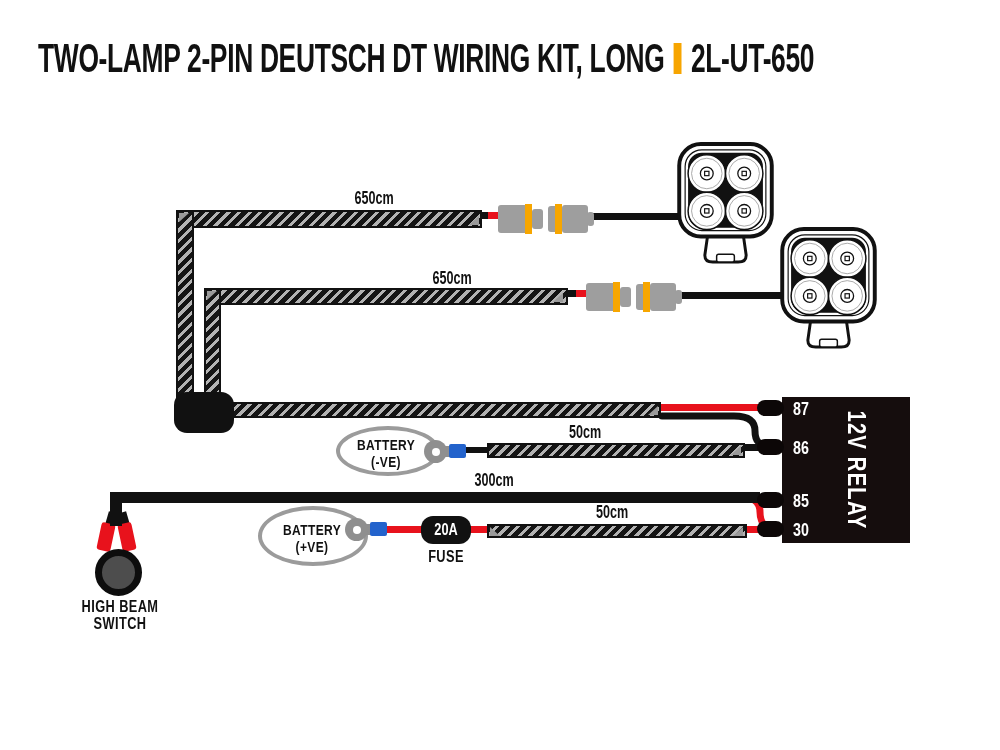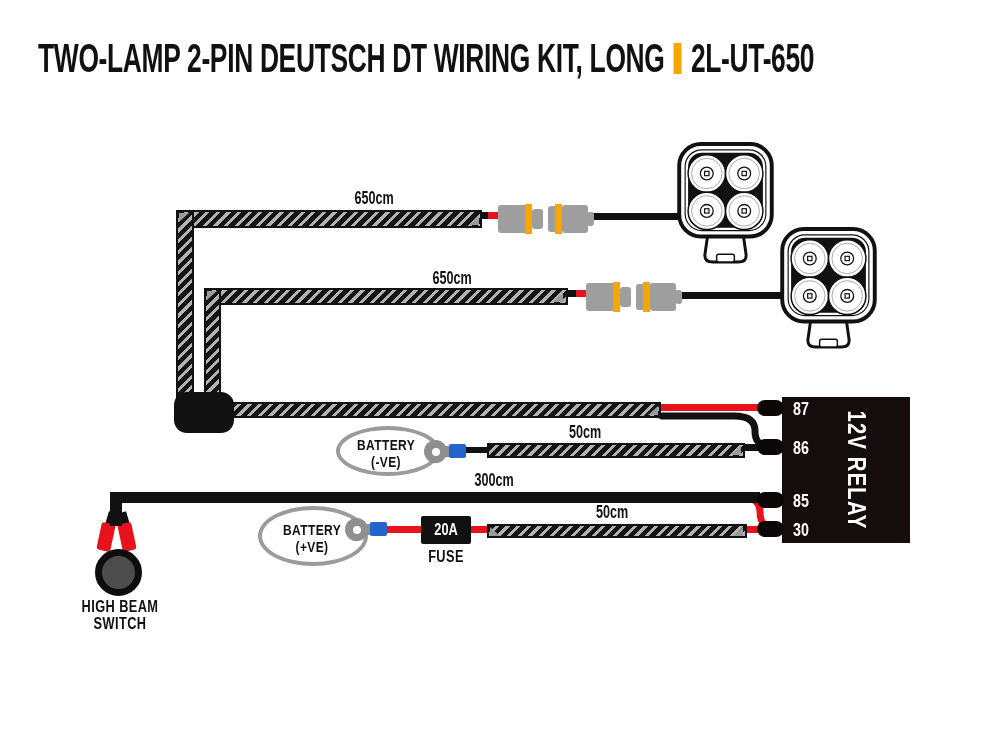--- a/index.html
+++ b/index.html
@@ -47,21 +47,21 @@
            left:856px;top:470px;transform:translate(-50%,-50%) rotate(90deg) scaleX(0.78);}
 
   
   .batt-ellipse{border:4px solid #9b9b9b;border-radius:50%;background:transparent;z-index:3;box-sizing:border-box;}
   .ring{border-radius:50%;background:#8f8f8f;z-index:4;}
   .ring-hole{border-radius:50%;background:#fff;z-index:5;}
   .ring-stub{background:#8f8f8f;z-index:4;}
   .crimp{background:#2363cc;border-radius:2px;z-index:4;}
 
   
-  .fuse-box{left:421px;top:516px;width:50px;height:28px;background:#111;border-radius:2px;z-index:4;}
+  .fuse-box{left:421px;top:516px;width:50px;height:28px;background:#111;border-radius:12px;z-index:4;}
   .fuse-rating{color:#fff;font-size:17px;font-weight:700;left:50%;top:50%;
                transform:translate(-50%,-50%) scaleX(0.75);white-space:nowrap;}
 
   
   .switch-knob{left:95px;top:549px;width:47px;height:47px;border-radius:50%;
                border:7px solid #0d0d0d;background:#4d4d4d;box-sizing:border-box;z-index:4;}
   .spade{width:14px;height:28px;background:#e8121c;border-radius:3px;z-index:3;}
   .stub{width:9px;height:20px;background:#111;z-index:2;}
 
   svg.overlay{left:0;top:0;z-index:5;pointer-events:none;}

